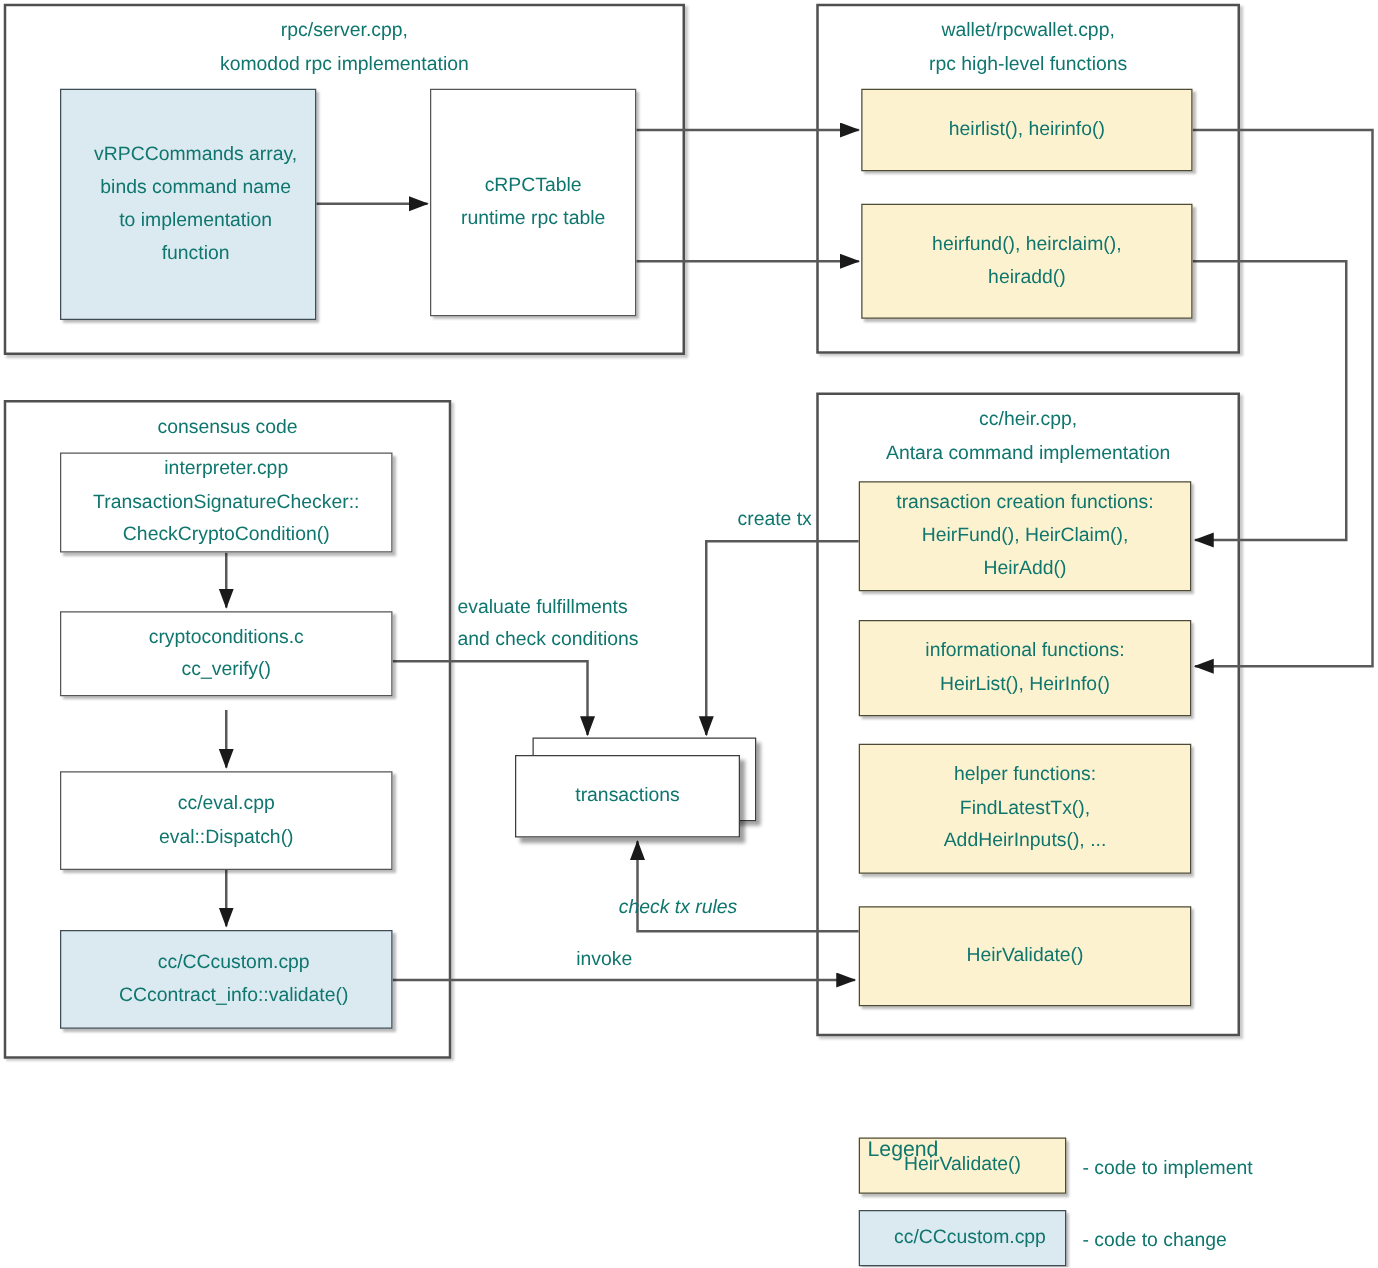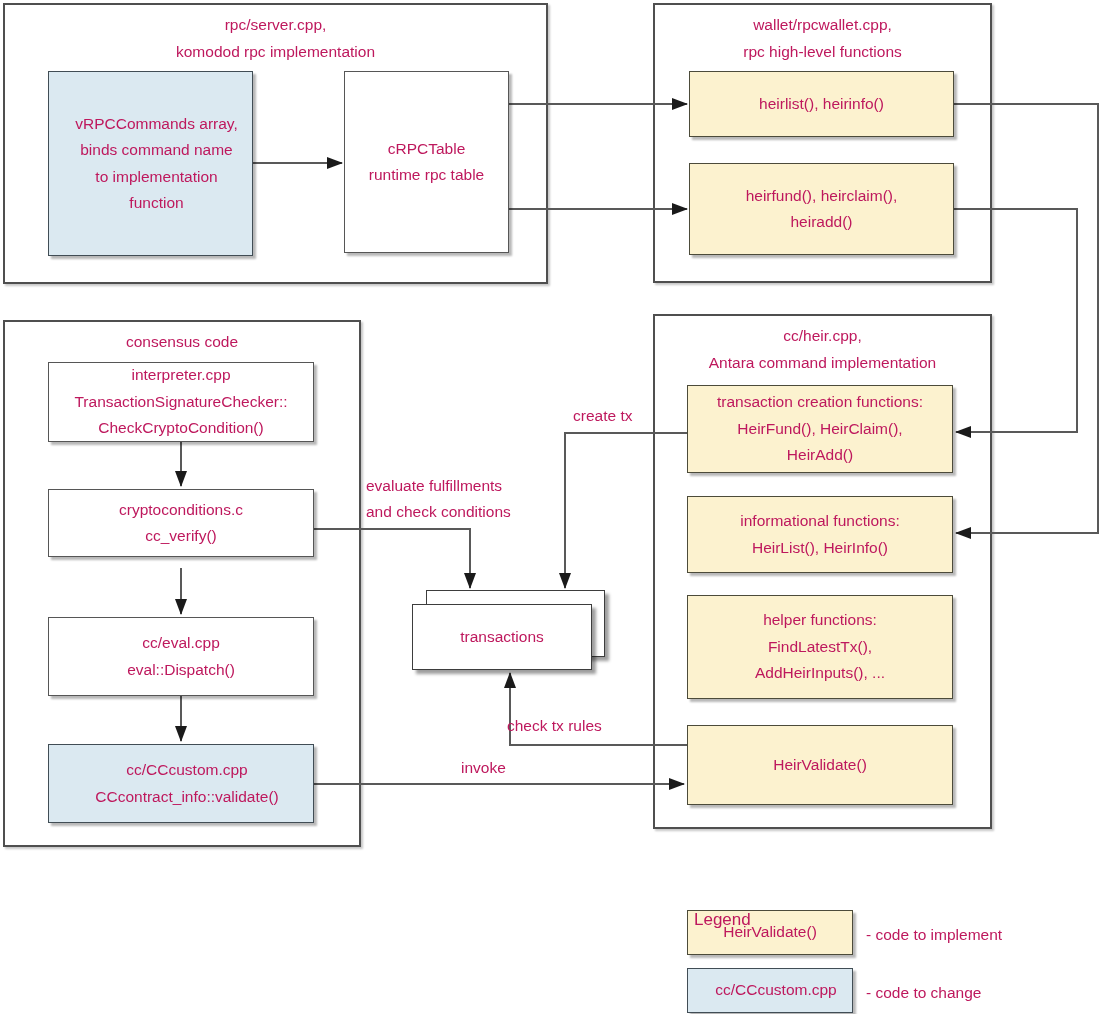--- a/index.html
+++ b/index.html
@@ -1,18 +1,18 @@
 <!DOCTYPE html>
 <html style="--implement-fill: #FCF2CF; --change-fill: #DBE9F1; --line-color: #595959;"><head>
 <meta charset="utf-8">
 <style>
   html,body { margin:0; padding:0; background:#ffffff; }
   .canvas {
     position:relative; width:1102px; height:1014px; background:#ffffff;
-    font-family:"Liberation Sans", sans-serif; color:#be185d; overflow:hidden;
+    font-family:"Liberation Sans", sans-serif; color:#0f766e; overflow:hidden;
   }
   .group {
     position:absolute; box-sizing:border-box; background:#ffffff;
     border:2px solid #4f4f4f; box-shadow:2px 2px 2px rgba(0,0,0,0.22);
     z-index:1;
   }
   .group-title {
     position:absolute; top:7px; left:0; right:0; text-align:center;
     font-size:15.5px; line-height:1.72; z-index:2;
   }
@@ -138,26 +138,26 @@
   </div>
   <div class="node yellow" style="left:687px; top:725px; width:266px; height:80px;">
     <span>HeirValidate()</span>
   </div>
 
   <div class="node stack" style="left:426px; top:590px; width:179px; height:67px;"></div>
   <div class="node stack" style="left:412px; top:604px; width:180px; height:66px;justify-content:center;">
     <span>transactions</span>
   </div>
 
-  <div class="edge-label" style="left:573px; top:403px;text-align:right;">create tx</div>
+  <div class="edge-label" style="left:590px; top:403px;text-align:right;">create tx</div>
   <div class="edge-label" style="left:366px; top:473px;">
     <span style="display:block">evaluate fulfillments</span>
     <span style="display:block">and check conditions</span>
   </div>
-  <div class="edge-label" style="left:507px; top:713px;">check tx rules</div>
+  <div class="edge-label" style="left:495px; top:713px;font-style:italic;">check tx rules</div>
   <div class="edge-label" style="left:461px; top:755px;">invoke</div>
 
   <div class="legend-title" style="left:694px; top:871px;margin-top:39px;">Legend</div>
   <div class="node yellow" style="left:687px; top:910px; width:166px; height:45px;">
     <span>HeirValidate()</span>
   </div>
   <div class="edge-label" style="left:866px; top:922px;">- code to implement</div>
   <div class="node blue" style="left:687px; top:968px; width:166px; height:45px;">
     <span>cc/CCcustom.cpp</span>
   </div>

